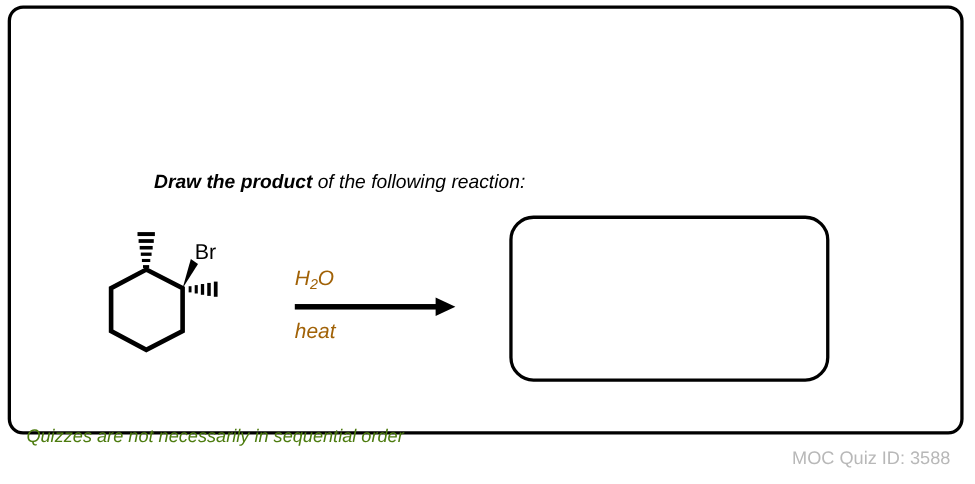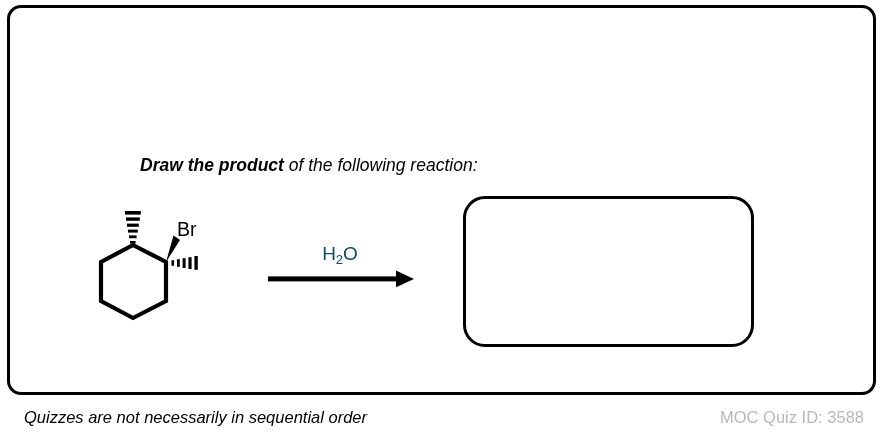--- a/index.html
+++ b/index.html
@@ -63,25 +63,26 @@
     height: 440px;
     pointer-events: none;
   }
   .scheme svg {
     display: block;
   }
 
   
   .reagent-top, .reagent-bottom {
     position: absolute;
-    text-align: center;
-    color: #0c4a6e;
+    text-align: left;
+    color: #a16207;
     font-size: 19px;
     line-height: 1;
     white-space: nowrap;
+    font-style: italic;
   }
   .reagent-top {
     left: 268px;
     top: 244px;
     width: 144px;
   }
   .reagent-bottom {
     left: 268px;
     top: 292px;
     width: 144px;
@@ -117,24 +118,24 @@
     box-sizing: border-box;
     border: 3px solid #000000;
     border-radius: 22px;
     background: #ffffff;
   }
 
   
   .footer-left {
     position: absolute;
     left: 24px;
-    top: 408px;
+    top: 388px;
     font-size: 16.5px;
     font-style: italic;
-    color: #000000;
+    color: #4d7c0f;
     white-space: nowrap;
   }
   .footer-right {
     position: absolute;
     right: 22px;
     top: 408px;
     font-size: 16.5px;
     color: #b8b8b8;
     white-space: nowrap;
     text-align: center;
@@ -184,19 +185,20 @@
         <polygon points="396,270.5 414,278.9 396,287.3" fill="#000000"></polygon>
       </g>
 
     </svg>
   </div>
 
   <div class="atom-label atom-label-br">Br</div>
 
   <div class="reagent-top"><span>H</span><sub>2</sub><span>O</span></div>
 
+  <div class="reagent-bottom">heat</div>
 
   <div class="answer-box"></div>
 
   <div class="footer-left">Quizzes are not necessarily in sequential order</div>
   <div class="footer-right">MOC Quiz ID: 3588</div>
 
 </div>
 
 </body></html>

